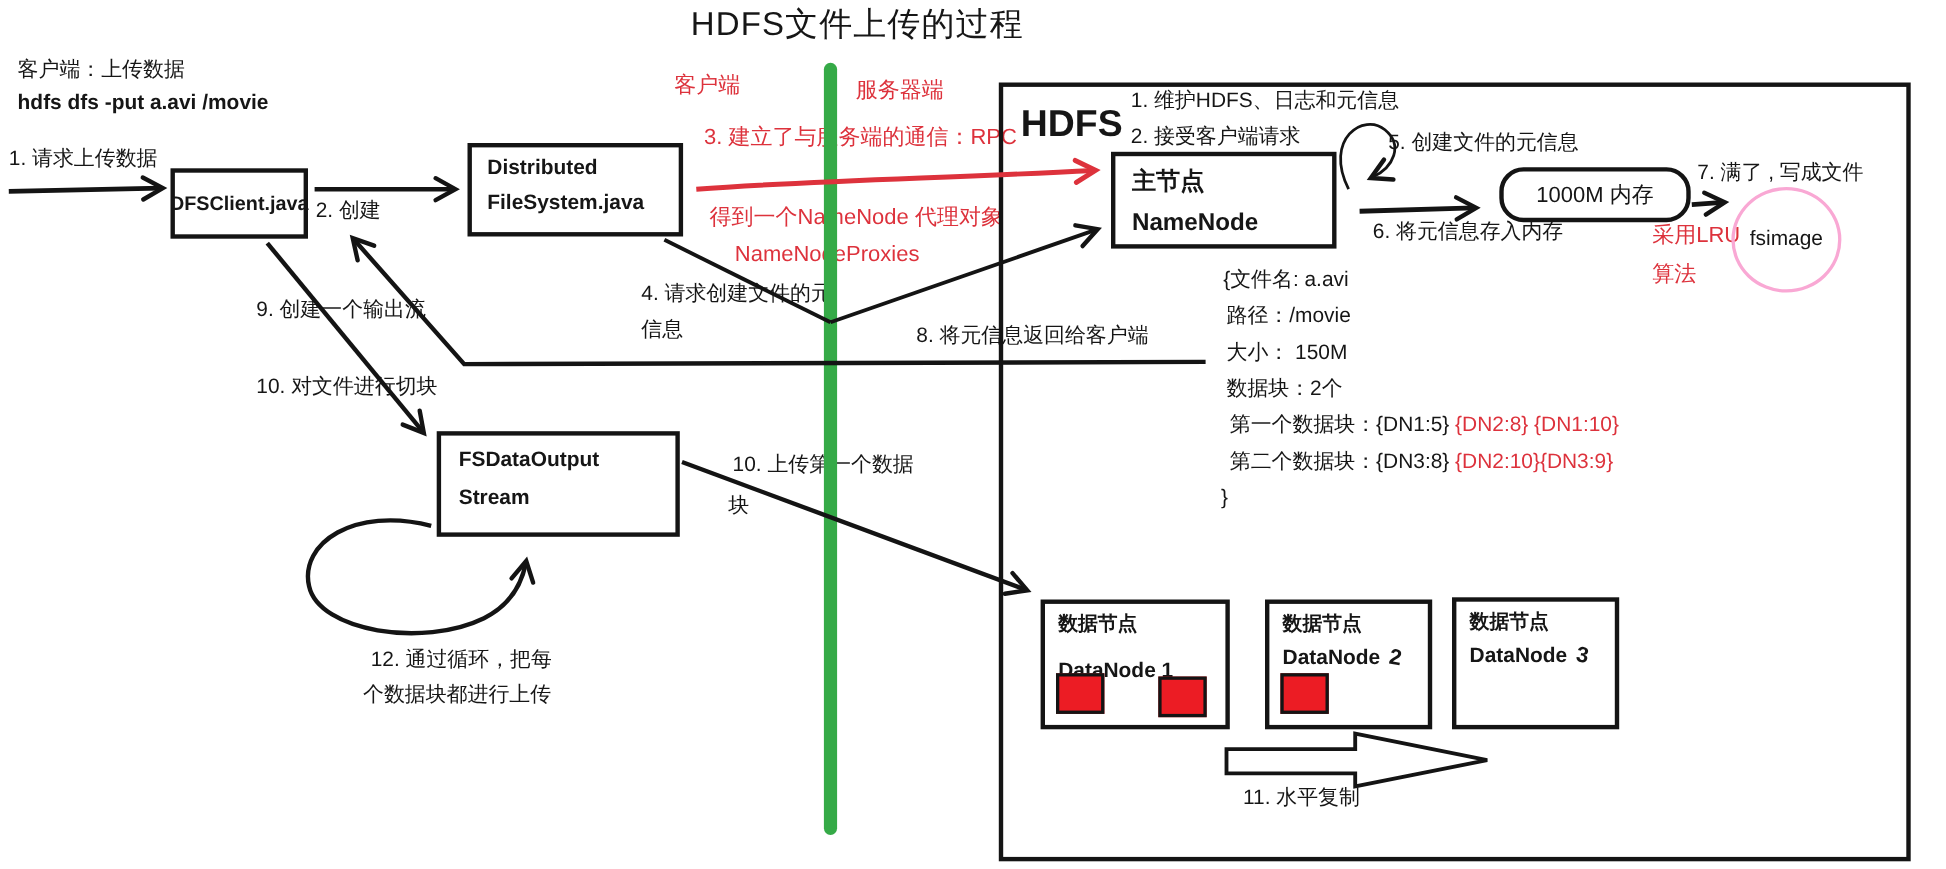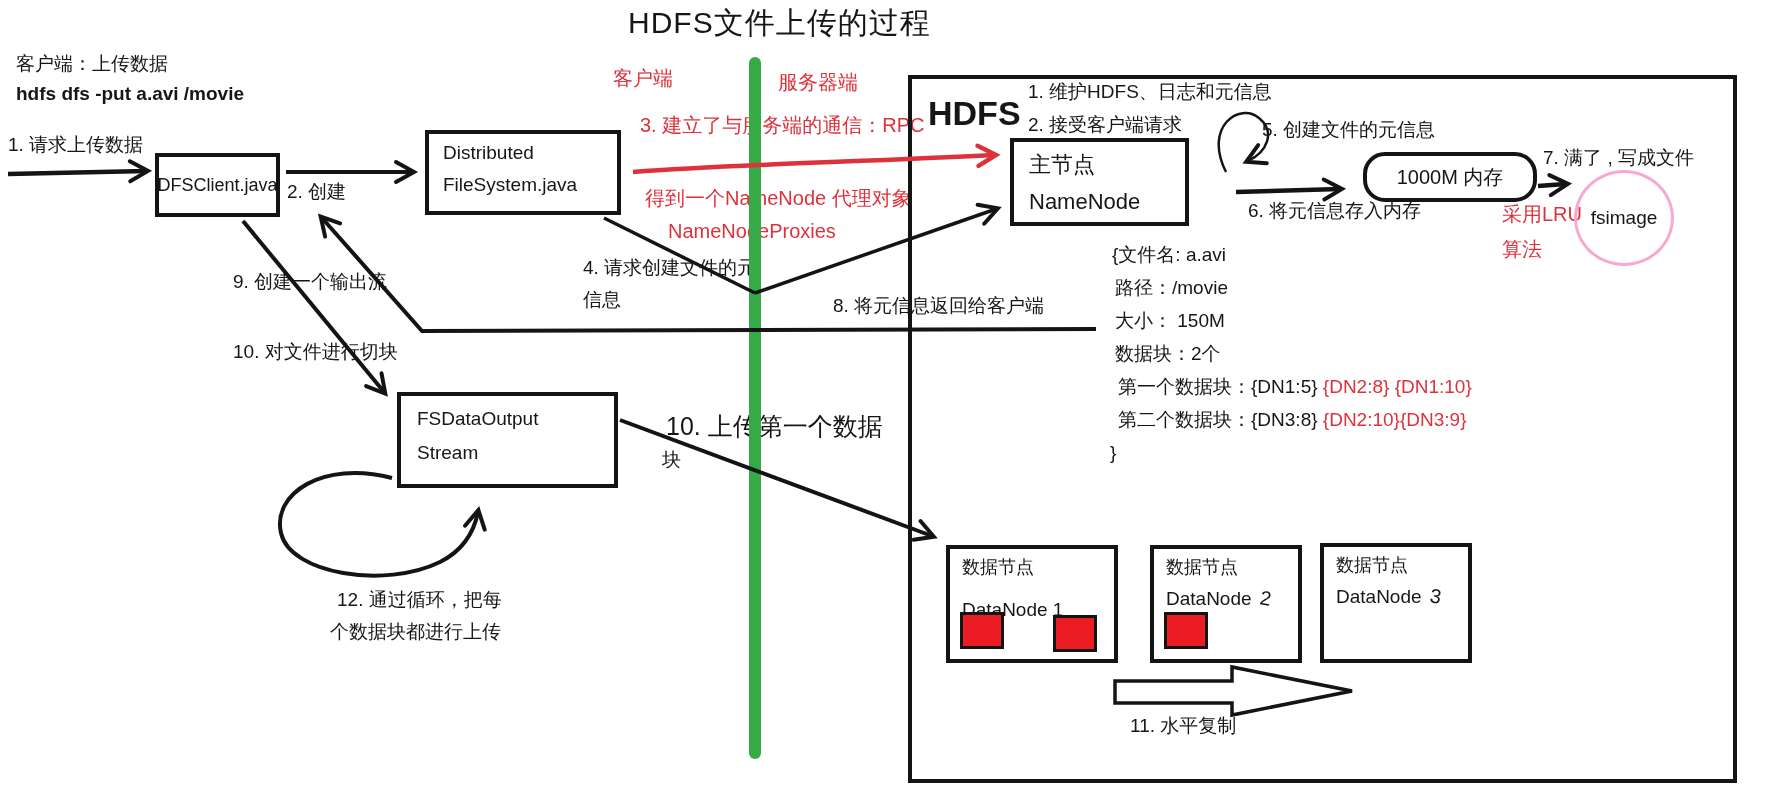--- a/index.html
+++ b/index.html
@@ -3,21 +3,21 @@
 <meta charset="utf-8">
 <style>
   html,body{margin:0;padding:0;background:#fff;}
   #stage{
     position:relative;width:1769px;height:790px;background:#ffffff;overflow:hidden;
     font-family:"Liberation Sans","DejaVu Sans",sans-serif;color:#161616;
   }
   .t{position:absolute;white-space:nowrap;line-height:1.25;}
   .red{color:#dd323c;}
   .box{position:absolute;border:4px solid #141414;background:transparent;box-sizing:border-box;}
-  .box .bl{display:block;white-space:nowrap;}
+  .box .bl{display:block;white-space:nowrap;font-weight:bold;}
   #svg-layer{position:absolute;left:0;top:0;z-index:3;}
   #green-divider{position:absolute;z-index:2;background:#35aa47;border-radius:6px;}
   .txt-layer{z-index:1;}
   .sq{position:absolute;background:#ec1c24;border:3px solid #141414;box-sizing:border-box;}
   .hand{display:inline-block;transform:rotate(10deg);font-size:20px;margin-left:8px;}
   .fsimage-circle{
     position:absolute;border:3px solid #f9a8d4;border-radius:50%;
     display:flex;align-items:center;justify-content:center;background:transparent;
   }
   .mem-box{position:absolute;border:4px solid #141414;border-radius:22px;
@@ -64,31 +64,31 @@
     <div class="t" style="left:233px;top:340px;font-size:19px;">10. 对文件进行切块</div>
 
     <div class="box" style="left:397px;top:392px;width:221px;height:96px;padding:12px 0 0 16px;">
       <span class="bl" style="font-size:19px;">FSDataOutput</span>
       <span class="bl" style="font-size:19px;margin-top:12px;">Stream</span>
     </div>
 
     <div class="t" style="left:337px;top:588px;font-size:19px;">12. 通过循环，把每</div>
     <div class="t" style="left:330px;top:620px;font-size:19px;">个数据块都进行上传</div>
 
-    <div class="t" style="left:666px;top:411px;font-size:25px;">10. 上传第一个数据</div>
+    <div class="t" style="left:666px;top:411px;font-size:19px;">10. 上传第一个数据</div>
     <div class="t" style="left:662px;top:448px;font-size:19px;">块</div>
 
     <div class="box" style="left:908px;top:75px;width:829px;height:708px;"></div>
 
     <div class="t" style="left:928px;top:92px;font-size:34px;font-weight:600;">HDFS</div>
 
     <div class="t" style="left:1028px;top:80px;font-size:19px;">1. 维护HDFS、日志和元信息</div>
     <div class="t" style="left:1028px;top:113px;font-size:19px;">2. 接受客户端请求</div>
 
-    <div class="box" style="left:1010px;top:138px;width:179px;height:88px;padding:8px 0 0 15px;">
+    <div class="box" style="left:1010px;top:138px;width:205px;height:88px;padding:8px 0 0 15px;">
       <span class="bl" style="font-size:22px;">主节点</span>
       <span class="bl" style="font-size:22px;margin-top:9px;">NameNode</span>
     </div>
 
     <div class="t" style="left:1262px;top:118px;font-size:19px;">5. 创建文件的元信息</div>
     <div class="t" style="left:1248px;top:199px;font-size:19px;">6. 将元信息存入内存</div>
 
     <div class="mem-box" style="left:1363px;top:152px;width:174px;height:50px;">
       <span style="font-size:20px;">1000M 内存</span>
     </div>

